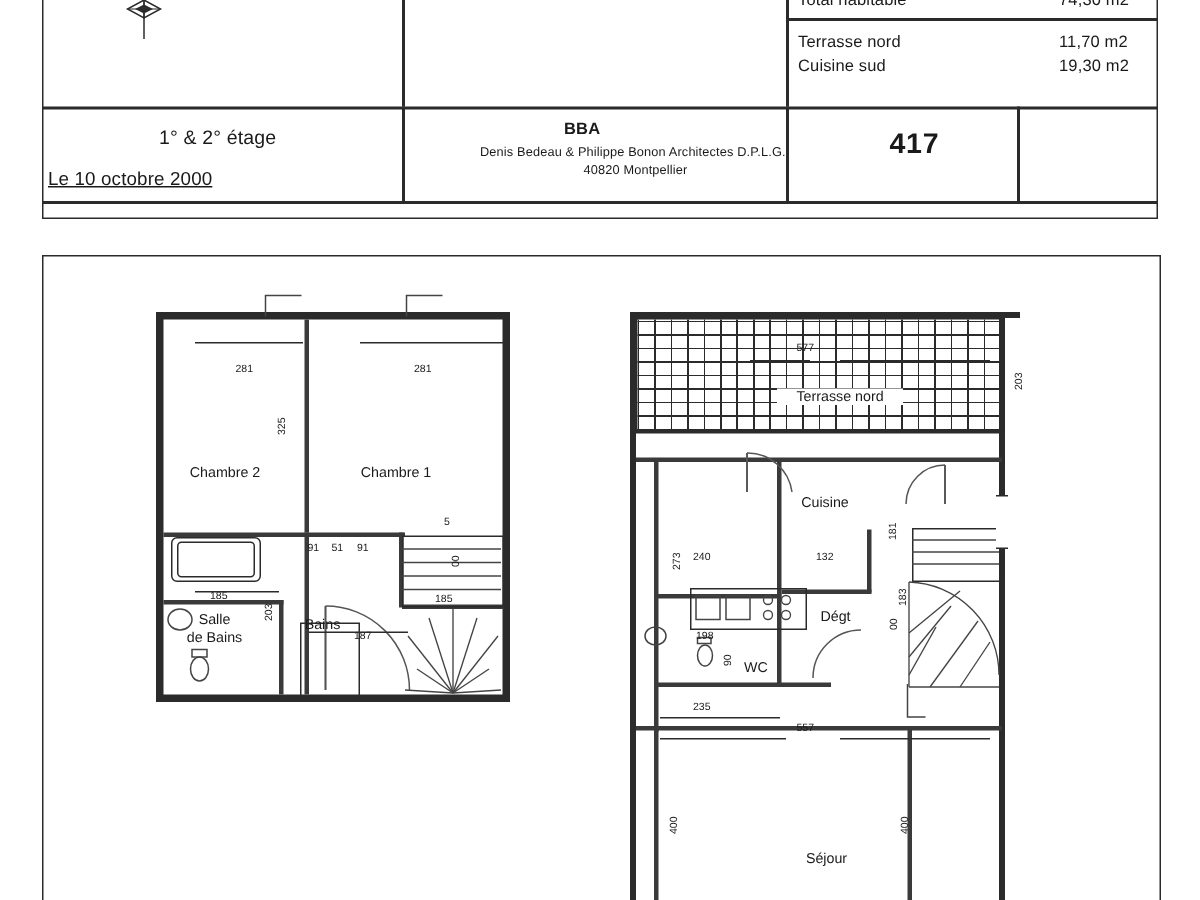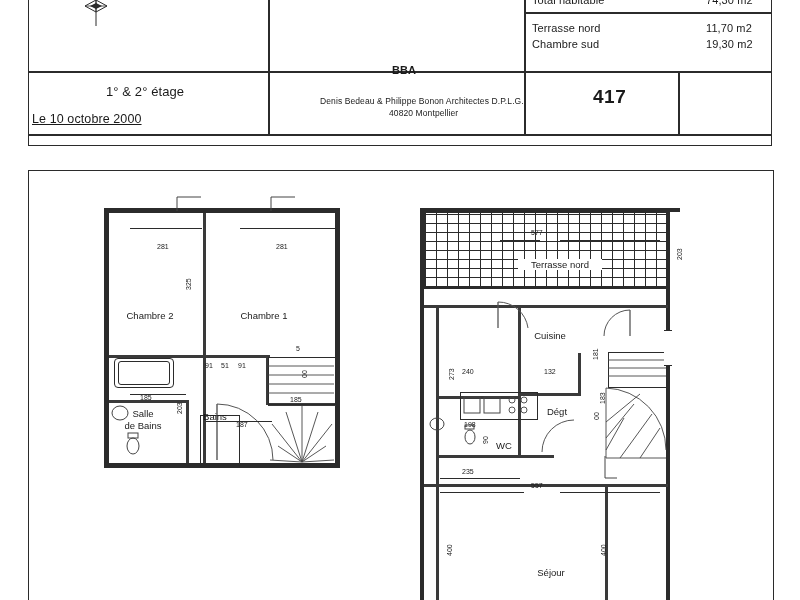--- a/index.html
+++ b/index.html
@@ -81,28 +81,28 @@
     <div class="tb-hline" style="top:26px;left:496px;right:0;width:auto;"></div>
     <div class="tb-hline" style="top:85px;"></div>
     <div class="tb-hline" style="top:148px;"></div>
 
     <div class="tb-text" style="left:504px;top:8px;">Total habitable</div>
     <div class="tb-text" style="left:678px;top:8px;">74,30 m2</div>
 
     <div class="tb-text" style="left:504px;top:36px;">Terrasse nord</div>
     <div class="tb-text" style="left:678px;top:36px;">11,70 m2</div>
 
-    <div class="tb-text" style="left:504px;top:52px;">Chambre sud</div>
+    <div class="tb-text" style="left:504px;top:52px;">Cuisine sud</div>
     <div class="tb-text" style="left:678px;top:52px;">19,30 m2</div>
 
     <div class="tb-text etage" style="left:78px;top:98px;">1° &amp; 2° étage</div>
 
     <div class="tb-text date" style="left:4px;top:126px;text-decoration:underline;">Le 10 octobre 2000</div>
 
-    <div class="tb-text b" style="left:348px;top:78px;margin-left:16px;">BBA</div>
+    <div class="tb-text b" style="left:348px;top:94px;">BBA</div>
     <div class="tb-text xs" style="left:257px;top:110px;">Denis Bedeau &amp; Philippe Bonon Architectes D.P.L.G.</div>
     <div class="tb-text xs" style="left:326px;top:122px;">40820 Montpellier</div>
 
     <div class="tb-text big" style="left:565px;top:100px;">417</div>
   </div>
 
   <div id="plan-frame"></div>
 
   <div class="abs" id="left-plan" style="left:0;top:0;width:400px;height:600px;">
 

